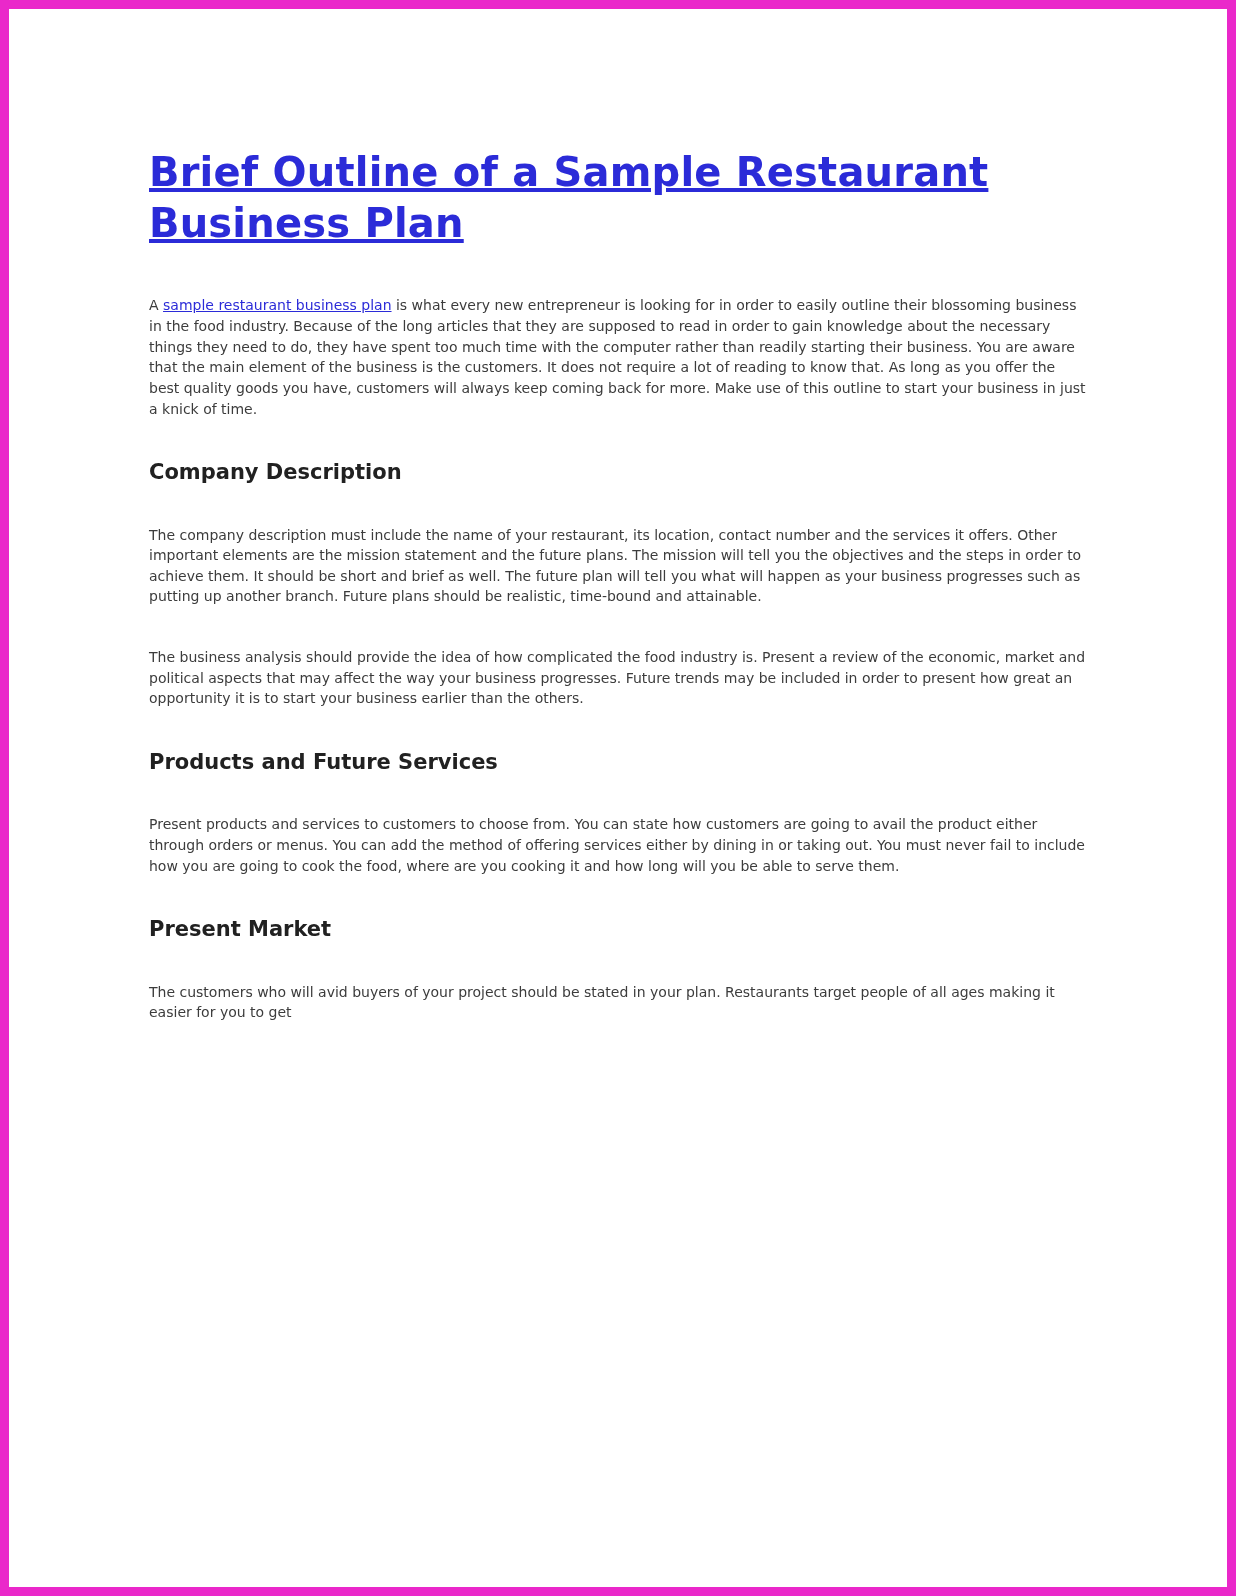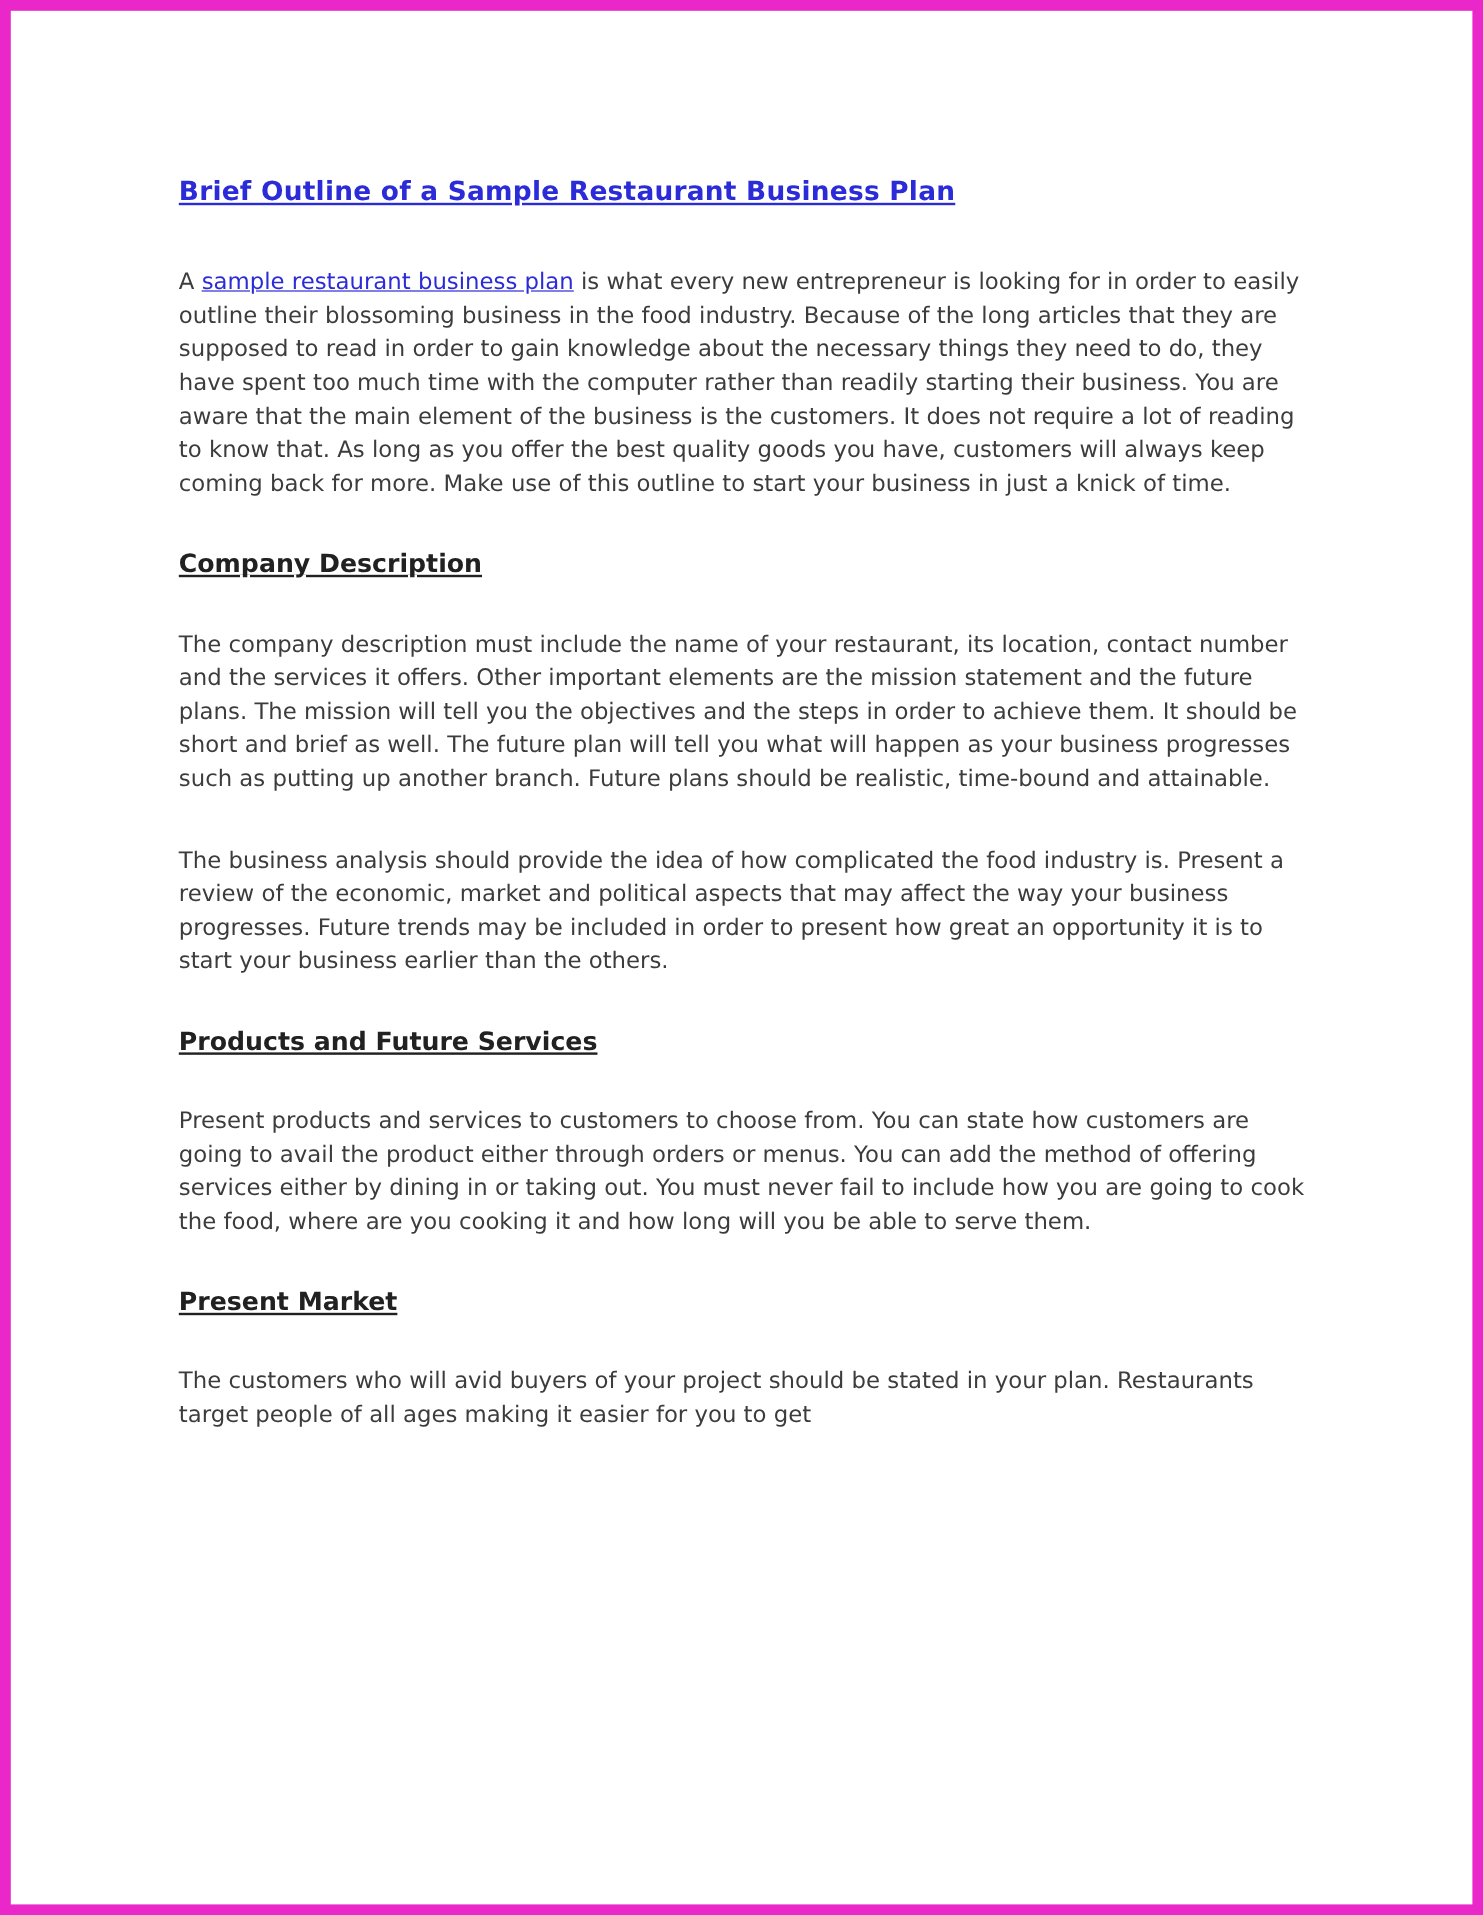--- a/index.html
+++ b/index.html
@@ -19,40 +19,39 @@
     overflow: hidden;
   }
   .doc-content {
     box-sizing: border-box;
     width: 100%;
     padding: 138px 140px 40px 140px;
     color: #3c3c3c;
   }
   h1.doc-title {
     margin: 0 0 46px 0;
-    font-size: 22px;
+    font-size: 40px;
     line-height: 1.28;
     font-weight: 700;
     color: #2b2bd8;
     text-decoration: underline;
     letter-spacing: 0.2px;
   }
   p.body-par {
     margin: 0 0 40px 0;
-    font-size: 19px;
+    font-size: 14px;
     line-height: 1.475;
     color: #3c3c3c;
   }
   h2.section-heading {
     margin: 0 0 38px 0;
     font-size: 21px;
     line-height: 1.3;
     font-weight: 700;
     color: #212121;
-    text-decoration: underline;
   }
   a.inline-link {
     color: #2b2bd8;
     text-decoration: underline;
     cursor: pointer;
   }
   section.doc-section {
     margin: 0;
   }
   p.last-par {

